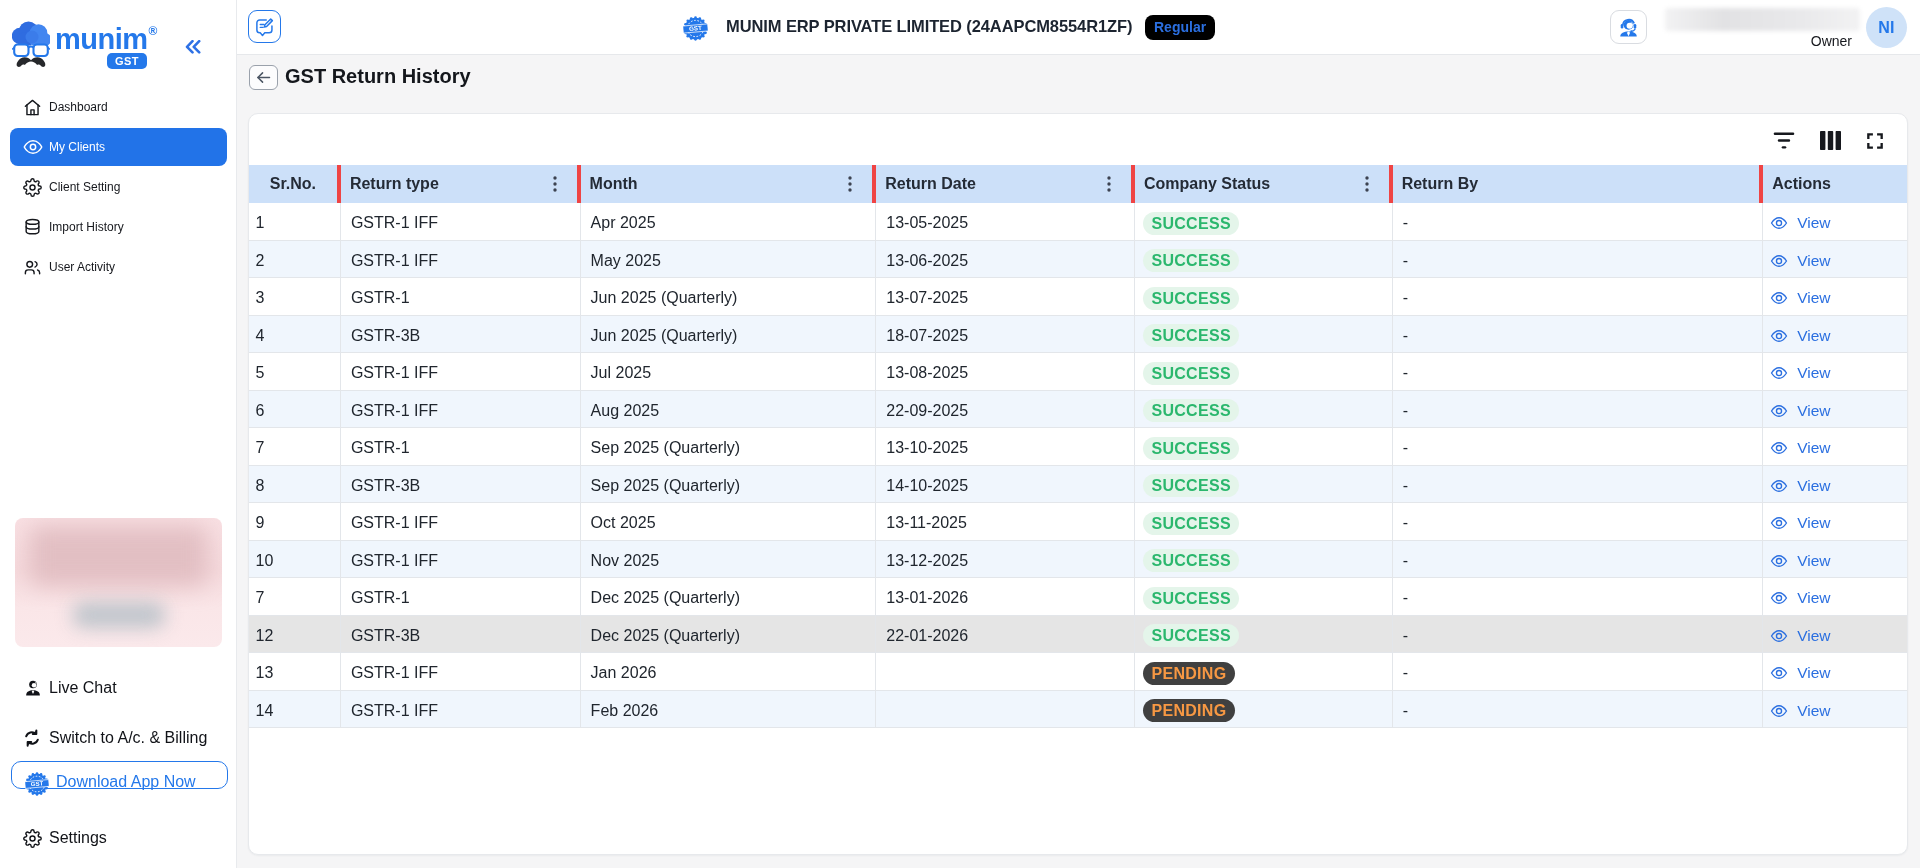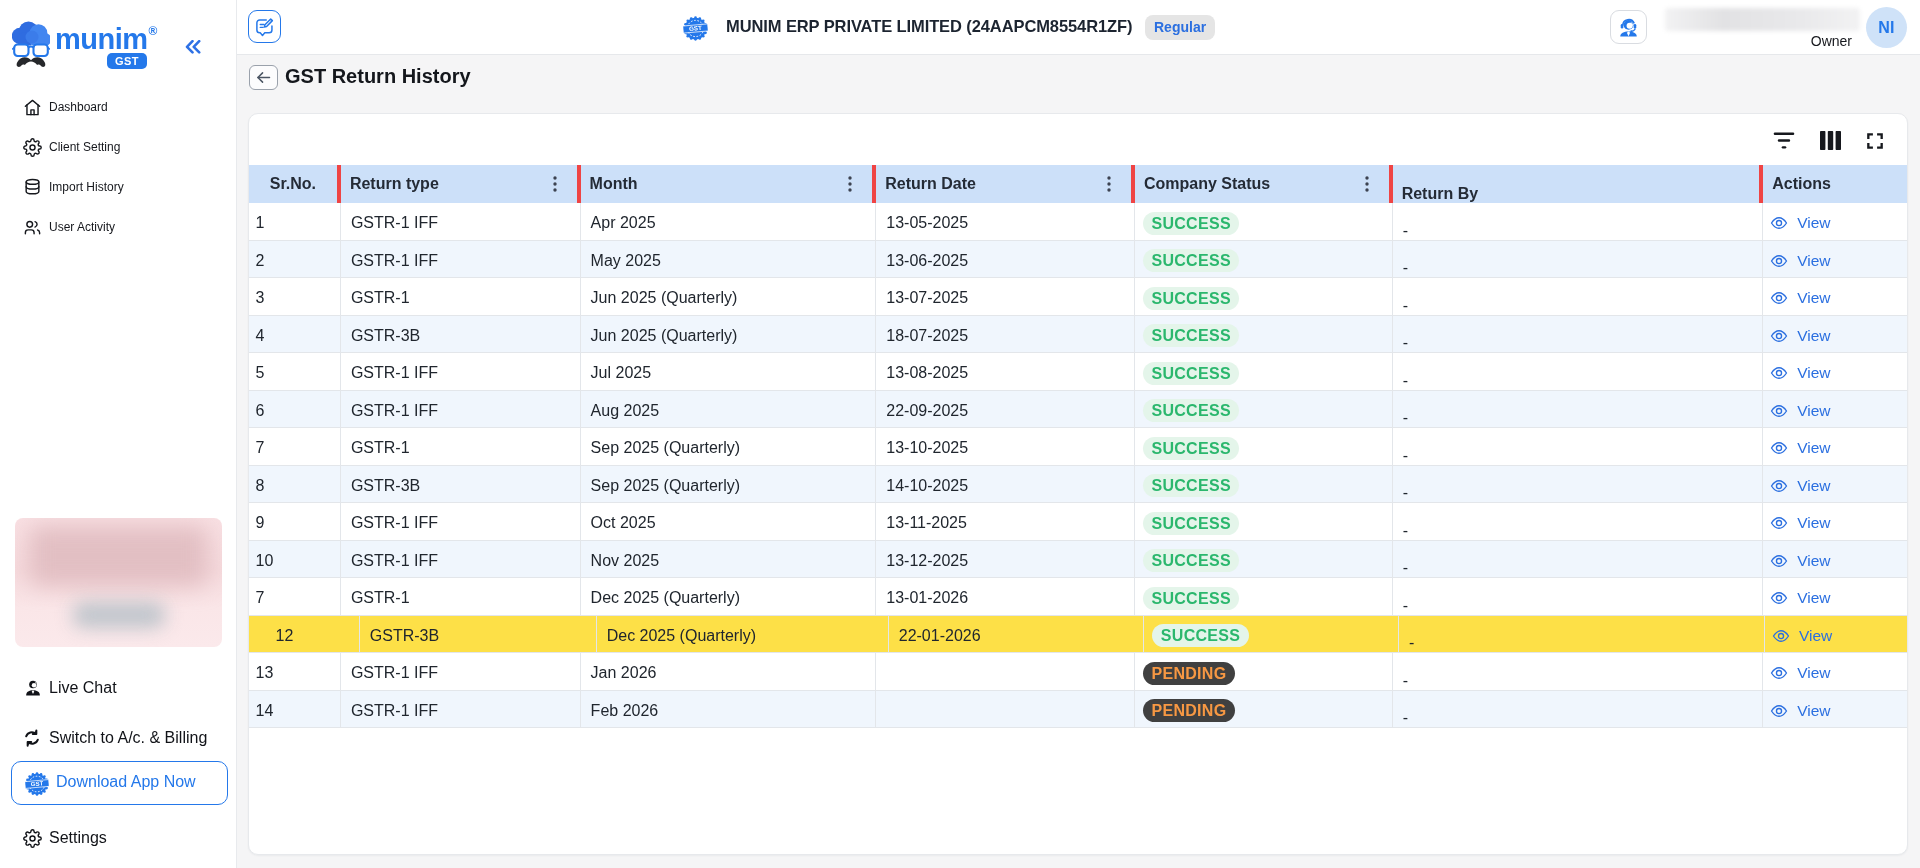--- a/index.html
+++ b/index.html
@@ -24,30 +24,30 @@
 #ad { position:absolute; left:15px; top:518px; width:207px; height:129px; border-radius:8px; background:linear-gradient(180deg,#f9e0e3 0%, #f6dadd 40%, #fae6e8 70%, #fbe9eb 100%); overflow:hidden;}
 #ad .b1{ position:absolute; left:14px; top:8px; width:179px; height:60px; background:#e2bfc3; border-radius:10px; filter:blur(11px);}
 #ad .b2{ position:absolute; left:58px; top:84px; width:92px; height:26px; background:#b9c2c9; border-radius:10px; filter:blur(9px); opacity:.9;}
 
 .foot-item { position:absolute; left:0; width:237px; height:22px; display:flex; align-items:center; color:#111318; font-size:16px; }
 .foot-item svg { position:absolute; left:23px; }
 .foot-item span { position:absolute; left:49px; }
 #livechat { top:677px; }
 #switch { top:727px; }
 #settings { top:827px; }
-#dlbtn { position:absolute; left:11px; top:761px; width:217px; height:44px; border:1.5px solid #2478ea; border-radius:10px; background:#fff; }
+#dlbtn { position:absolute; left:11px; top:761px; width:217px; height:28px; border:1.5px solid #2478ea; border-radius:10px; background:#fff; }
 #dlbtn svg { position:absolute; left:13px; top:10px; }
 #dlbtn span { position:absolute; left:44px; top:11px; color:#2478ea; font-size:16px; font-weight:500; }
 
 
 #topbar { position:absolute; left:237px; top:0; width:1683px; height:55px; background:#fff; border-bottom:1px solid #e6e8eb; }
 #composebtn { position:absolute; left:11px; top:10px; width:33px; height:33px; border:1.5px solid #2478ea; border-radius:9px; background:#fff; display:flex; align-items:center; justify-content:center; }
 #companyicon { position:absolute; left:446px; top:16px; }
 #companyname { position:absolute; left:489px; top:17px; font-size:16.5px; font-weight:bold; color:#1c2430; letter-spacing:-0.1px;}
-#regpill { position:absolute; left:908px; top:15px; height:25px; padding:0 9px; background:#e5e5e5; border-radius:8px; color:#2b6fe0; font-size:14px; font-weight:bold; line-height:25px; }
+#regpill { position:absolute; left:908px; top:15px; height:25px; padding:0 9px; background:#000000; border-radius:8px; color:#2b6fe0; font-size:14px; font-weight:bold; line-height:25px; }
 #supportbtn { position:absolute; left:1373px; top:10px; width:37px; height:34px; border:1px solid #d9dce1; border-radius:9px; background:#fff; display:flex; align-items:center; justify-content:center; }
 #nameblur { position:absolute; left:1428px; top:8px; width:195px; height:23px; background:linear-gradient(90deg,#f2f2f3, #e2e2e4 30%, #e9e9eb 70%, #f2f2f3); border-radius:3px; filter:blur(2px); }
 #ownertxt { position:absolute; left:1535px; top:33px; width:80px; text-align:right; font-size:14px; color:#16181d; }
 #avatar { position:absolute; left:1629px; top:7px; width:41px; height:41px; border-radius:50%; background:#cfe2f8; color:#2478ea; font-weight:bold; font-size:16px; display:flex; align-items:center; justify-content:center; letter-spacing:0.3px;}
 
 
 #content { position:absolute; left:237px; top:55px; width:1683px; height:813px; background:#f5f5f6; }
 #backbtn { position:absolute; left:12px; top:10px; width:29px; height:25px; border:1px solid #9aa1ab; border-radius:6px; background:#fcfcfd; display:flex; align-items:center; justify-content:center; }
 #pagetitle { position:absolute; left:48px; top:10px; font-size:20px; font-weight:bold; color:#14171c; }
 
@@ -60,27 +60,27 @@
 
 
 #tbl { position:absolute; left:0; top:51px; width:1658px; }
 .thead { display:flex; height:38px; background:#cce0f9; }
 .th { position:relative; display:flex; align-items:center; font-size:16px; font-weight:bold; color:#242b36; border-right:4px solid #ef4444; }
 .th .lbl { padding-left:9px; }
 .th.c0 { justify-content:center; } .th.c0 .lbl{padding-left:0;}
 .th svg.menu { position:absolute; right:20px; top:11px; }
 .tr { display:flex; height:37.5px; border-bottom:1px solid #e3e6ea; background:#fff; }
 .tr.alt { background:#f0f6fd; }
-.tr.hl { background:#fde047;padding-left:20px; }
+.tr.hl { background:#e5e5e5; }
 .td { display:flex; align-items:center; padding-left:10px; padding-top:4px; font-size:16px; color:#20262e; border-right:1px solid #e3e6ea; }
 .td.c0 { padding-left:6.5px; }
 .td.c4 { padding-left:8px; }
 .td.c6 { padding-left:7px; }
 .c0 { width:92px; } .c1 { width:240px; } .c2 { width:296px; } .c3 { width:259px; }
-.c4 { width:258px; } .c5 { width:371px;align-items:flex-end; } .c6 { width:144px; border-right:none; }
+.c4 { width:258px; } .c5 { width:371px; } .c6 { width:144px; border-right:none; }
 .badge { height:23px; line-height:23px; padding:0 8.5px; border-radius:12px; font-size:16px; font-weight:bold; letter-spacing:0.3px; }
 .badge.s { color:#2bb76d; background:#e4f5ea; }
 .badge.p { color:#f79843; background:#404040; }
 .view { display:flex; align-items:center; color:#2b6fe0; }
 .view svg { margin-right:9px; }
 .view b { font-weight:normal; font-size:15.5px; }
 </style>
 </head>
 <body>
 <div id="app">
@@ -116,20 +116,27 @@
           </svg></div>
     </div>
     <div class="nav">
       <div class="nav-item">
           <svg width="19" height="19" viewBox="0 0 24 24" fill="none" stroke="#16181d" stroke-width="1.8" stroke-linecap="round" stroke-linejoin="round">
             <path d="M3 10.5 L12 3l9 7.5"></path>
             <path d="M5 8.8V21h14V8.8"></path>
             <path d="M10 21v-6h4v6"></path>
           </svg>
           <span>Dashboard</span>
+        </div>
+      <div class="nav-item active">
+          <svg width="20" height="20" viewBox="0 0 24 24" fill="none" stroke="#fff" stroke-width="1.8" stroke-linecap="round" stroke-linejoin="round">
+            <path d="M1.5 12s4-7.5 10.5-7.5S22.5 12 22.5 12s-4 7.5-10.5 7.5S1.5 12 1.5 12z"></path>
+            <circle cx="12" cy="12" r="3.2"></circle>
+          </svg>
+          <span>My Clients</span>
         </div>
       <div class="nav-item">
           <svg width="19" height="19" viewBox="0 0 24 24" fill="none" stroke="#16181d" stroke-width="1.8" stroke-linecap="round" stroke-linejoin="round">
             <circle cx="12" cy="12" r="3.2"></circle>
             <path d="M19.4 15a1.65 1.65 0 0 0 .33 1.82l.06.06a2 2 0 0 1 0 2.83 2 2 0 0 1-2.83 0l-.06-.06a1.65 1.65 0 0 0-1.82-.33 1.65 1.65 0 0 0-1 1.51V21a2 2 0 0 1-2 2 2 2 0 0 1-2-2v-.09A1.65 1.65 0 0 0 9 19.4a1.65 1.65 0 0 0-1.82.33l-.06.06a2 2 0 0 1-2.83 0 2 2 0 0 1 0-2.83l.06-.06a1.65 1.65 0 0 0 .33-1.82 1.65 1.65 0 0 0-1.51-1H3a2 2 0 0 1-2-2 2 2 0 0 1 2-2h.09A1.65 1.65 0 0 0 4.6 9a1.65 1.65 0 0 0-.33-1.82l-.06-.06a2 2 0 0 1 0-2.83 2 2 0 0 1 2.83 0l.06.06a1.65 1.65 0 0 0 1.82.33H9a1.65 1.65 0 0 0 1-1.51V3a2 2 0 0 1 2-2 2 2 0 0 1 2 2v.09a1.65 1.65 0 0 0 1 1.51 1.65 1.65 0 0 0 1.82-.33l.06-.06a2 2 0 0 1 2.83 0 2 2 0 0 1 0 2.83l-.06.06a1.65 1.65 0 0 0-.33 1.82V9a1.65 1.65 0 0 0 1.51 1H21a2 2 0 0 1 2 2 2 2 0 0 1-2 2h-.09a1.65 1.65 0 0 0-1.51 1z"></path>
           </svg>
           <span>Client Setting</span>
         </div>
       <div class="nav-item">
           <svg width="19" height="19" viewBox="0 0 24 24" fill="none" stroke="#16181d" stroke-width="1.8" stroke-linecap="round" stroke-linejoin="round">

